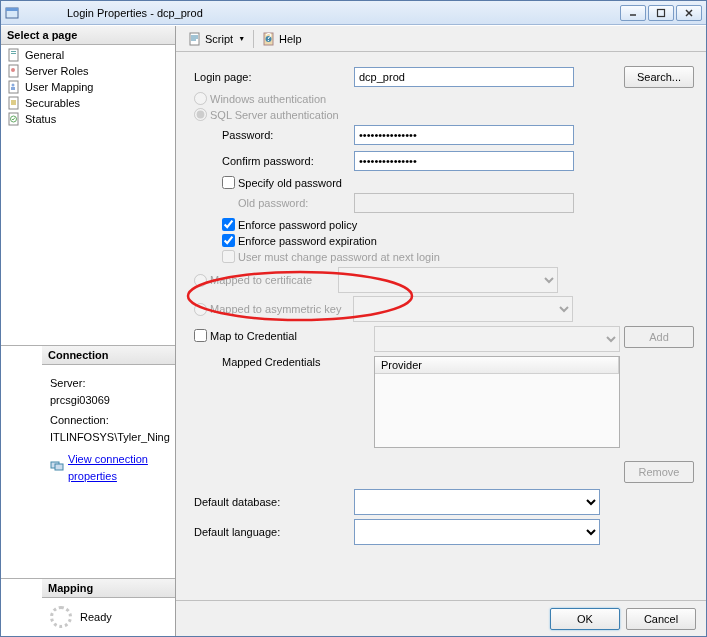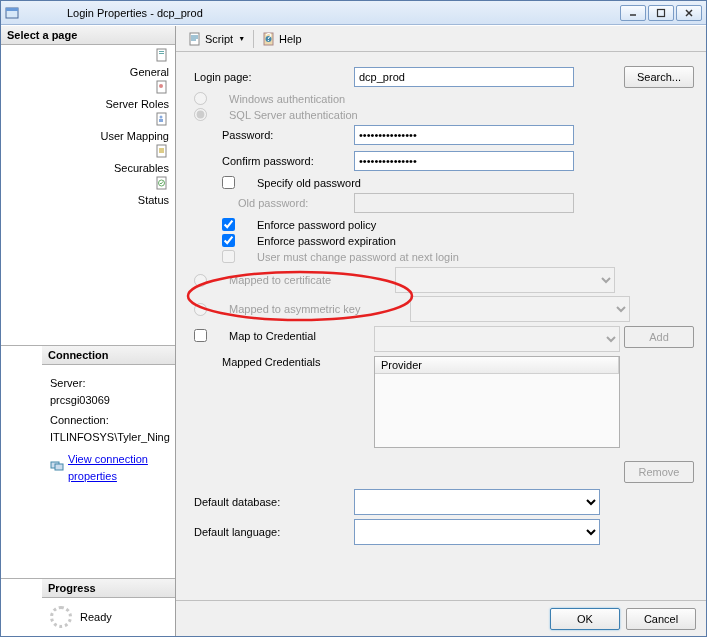--- a/index.html
+++ b/index.html
@@ -10,21 +10,21 @@
 .titlebar .title-icon { width: 14px; height: 14px; margin-right: 4px; }
 .titlebar .title { flex: 1; color: #000; }
 .win-buttons { display: flex; gap: 2px; }
 .win-btn { width: 26px; height: 16px; background: linear-gradient(#f8fbff,#d8e6f6); border: 1px solid #7a9cc6; border-radius: 2px; display: flex; align-items: center; justify-content: center; cursor: pointer; }
 .win-btn svg { width: 10px; height: 10px; }
 
 .body { flex: 1; display: flex; border-top: 1px solid #fff; }
 .left { width: 175px; border-right: 1px solid #a0a0a0; display: flex; flex-direction: column; background: #fff; }
 .panel-header { background: linear-gradient(#f4f4f4,#e4e4e4); border-bottom: 1px solid #b0b0b0; padding: 3px 6px; font-weight: bold; }
 .page-list { flex: 0 0 auto; height: 300px; background: #fff; padding: 2px; }
-.page-item { display: flex; align-items: flex-end; padding: 1px 4px; gap: 4px; cursor: pointer; flex-direction: column; }
+.page-item { display: flex; align-items: center; padding: 1px 4px; gap: 4px; cursor: pointer; }
 .page-item svg { width: 14px; height: 14px; }
 .conn-panel { border-top: 1px solid #b0b0b0; padding-left: 41px; }
 .conn-body { padding: 6px 8px; line-height: 1.5; }
 .conn-body .lbl { margin-top: 4px; }
 .conn-link { display: flex; align-items: center; gap: 4px; margin-top: 6px; }
 .conn-link a { color: #0000ee; text-decoration: underline; cursor: pointer; }
 .progress-body { display: flex; align-items: center; gap: 8px; padding: 8px; }
 .spinner { width: 22px; height: 22px; border: 3px dotted #c8c8c8; border-radius: 50%; }
 
 .right { flex: 1; display: flex; flex-direction: column; background: #f0f0f0; }
@@ -36,21 +36,21 @@
 .form { flex: 1; padding: 14px 12px 8px 18px; position: relative; overflow: hidden; }
 .row { display: flex; align-items: center; margin-bottom: 4px; min-height: 22px; }
 .row .label { width: 160px; color: #000; }
 .row .label.disabled { color: #a0a0a0; }
 .row .label.indent { padding-left: 28px; width: 160px; }
 input[type=text], input[type=password] { height: 20px; border: 1px solid #7a9cc6; padding: 0 4px; background: #fff; }
 input[disabled] { background: #f0f0f0; color: #a0a0a0; border-color: #c0c0c0; }
 .btn { height: 22px; padding: 0 12px; background: linear-gradient(#fdfdfd,#e8e8e8); border: 1px solid #999; border-radius: 2px; cursor: pointer; min-width: 70px; }
 .btn.primary { border-color: #3c7fb1; box-shadow: 0 0 2px #6fb7e8; }
 .btn:disabled { color: #a0a0a0; background: #f0f0f0; }
-.radio-row, .chk-row { display: flex; align-items: center; gap: 22px; margin: 3px 0; }
+.radio-row, .chk-row { display: flex; align-items: center; gap: 3px; margin: 3px 0; }
 .radio-row.disabled, .chk-row.disabled { color: #a0a0a0; }
 .radio-row input, .chk-row input { margin: 0; }
 .combo { height: 20px; border: 1px solid #7a9cc6; background: #fff; padding: 12px 2px; }
 .combo:disabled { background: #f4f4f4; border-color: #c0c0c0; color: #888; }
 .cred-list { border: 1px solid #b0b0b0; background: #fafafa; height: 92px; width: 246px; }
 .cred-head { display: flex; background: linear-gradient(#fdfdfd,#ececec); border-bottom: 1px solid #d0d0d0; }
 .cred-head div { flex: 1; padding: 2px 6px; border-right: 1px solid #d0d0d0; font-size: 11px; }
 
 .annotation { position: absolute; pointer-events: none; }
 .annotation svg { overflow: visible; }
@@ -144,21 +144,21 @@
             <span><svg width="14" height="14" viewBox="0 0 14 14">
                   <rect x="1" y="4" width="8" height="6" fill="#cde" stroke="#48a"></rect>
                   <rect x="5" y="6" width="8" height="6" fill="#cde" stroke="#48a"></rect>
                 </svg></span>
             <a>View connection properties</a>
           </div>
         </div>
       </div>
 
       <div class="conn-panel" style="margin-top:auto;">
-        <div class="panel-header">Progress</div>
+        <div class="panel-header">Mapping</div>
         <div class="progress-body">
           <div class="spinner"></div>
           <span>Ready</span>
         </div>
       </div>
     </div>
 
     <div class="right">
       <div class="toolbar">
         <div class="tool-btn">

